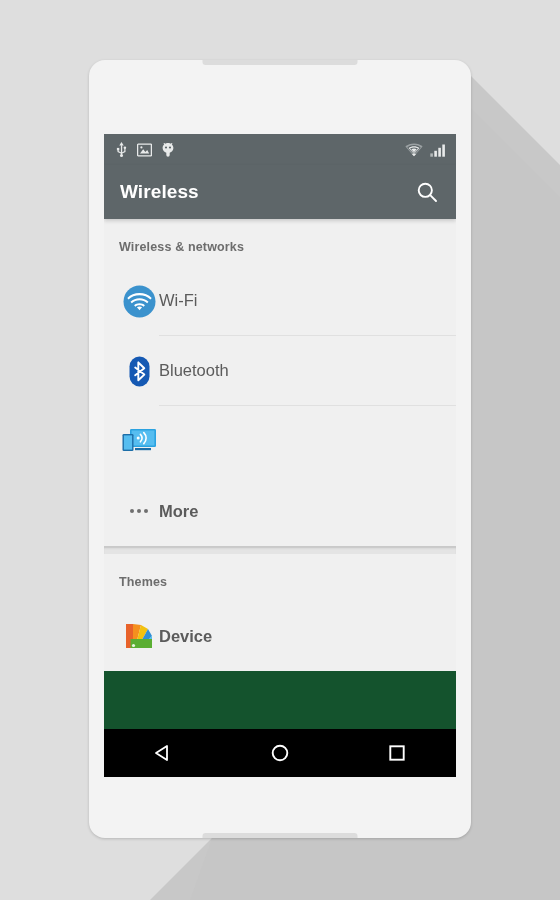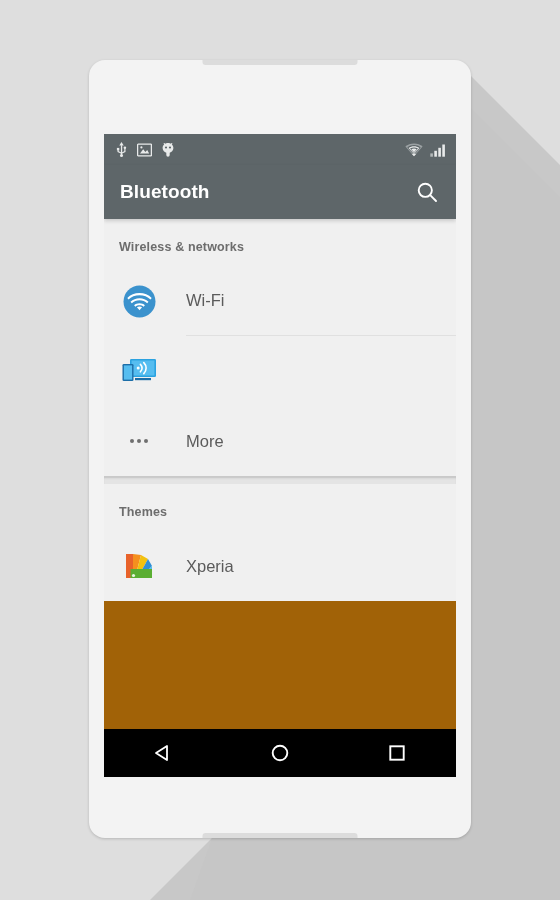--- a/index.html
+++ b/index.html
@@ -103,21 +103,21 @@
   }
   #search-button {
     margin-left: auto;
     width: 26px; height: 26px;
     display: flex; align-items: center; justify-content: center;
     cursor: pointer;
   }
 
   
   #content {
-    background: #a16207;
+    background: #14532d;
     height: 542px;
     position: relative;
     overflow: hidden;
   }
   .group { background: #f0f0f0; }
   .group-sep {
     height: 7px;
     background: #e4e4e4;
     border-top: 1px solid #c9c9c9;
     box-shadow: inset 0 2px 3px -2px rgba(0,0,0,0.3);
@@ -142,25 +142,24 @@
     min-width: 40px;
     display: flex;
     align-items: center;
     justify-content: center;
   }
   .row-body {
     flex: 1;
     height: 100%;
     display: flex;
     align-items: center;
-    margin-left: 27px;
     border-bottom: 1px solid #e0e0e0;
     box-sizing: border-box;
   }
-  .row.last .row-body { border-bottom: none; }
+  .row.last .row-body { border-bottom: none; font-weight: bold; }
   .row-label {
     font-size: 16.5px;
     color: #5b5b5b;
   }
 
   
   .dots {
     display: flex;
     gap: 3px;
   }
@@ -250,21 +249,21 @@
           <rect x="0.3" y="9.4" width="2.6" height="3.3" fill="#b4b9ba"></rect>
           <rect x="4.3" y="6.8" width="2.6" height="5.9" fill="#e8eaea"></rect>
           <rect x="8.3" y="3.8" width="2.6" height="8.9" fill="#e8eaea"></rect>
           <rect x="12.3" y="0.5" width="2.6" height="12.2" fill="#e8eaea"></rect>
         </svg>
 
       </div>
     </div>
 
     <div id="app-bar">
-      <span id="app-title">Bluetooth</span>
+      <span id="app-title">Wireless</span>
       <div id="search-button">
         <svg width="22" height="22" viewBox="0 0 22 22">
           <circle cx="9.3" cy="9.3" r="6.6" fill="none" stroke="#ffffff" stroke-width="1.9"></circle>
           <line x1="14.2" y1="14.2" x2="20" y2="20" stroke="#ffffff" stroke-width="1.9" stroke-linecap="round"></line>
         </svg>
       </div>
     </div>
 
     <div id="content">
 
@@ -286,20 +285,31 @@
               <path d="M17.5 11.2 C13.2 11.2 9.3 12.8 6.5 15.4 L5.3 14.0
                        C8.4 11.0 12.7 9.1 17.5 9.1 C22.3 9.1 26.6 11.0 29.7 14.0
                        L28.5 15.4 C25.7 12.8 21.8 11.2 17.5 11.2 Z" fill="#ffffff"></path>
             </svg>
           </div>
           <div class="row-body">
             <span class="row-label">Wi-Fi</span>
           </div>
         </div>
 
+        <div class="row">
+          <div class="row-icon">
+            <svg width="35" height="35" viewBox="0 0 35 35">
+              <rect x="7.5" y="2.5" width="20" height="30" rx="10" fill="#1559b3"></rect>
+              <path d="M16.3 8.5 L22.3 14.2 L13.2 21.3 M13.2 13.5 L22.3 20.6 L16.3 26.3 L16.3 8.5" fill="none" stroke="#ffffff" stroke-width="1.9" stroke-linejoin="round" stroke-linecap="round"></path>
+            </svg>
+          </div>
+          <div class="row-body">
+            <span class="row-label">Bluetooth</span>
+          </div>
+        </div>
 
 
         <div class="row">
           <div class="row-icon">
             <svg width="37" height="32" viewBox="0 0 37 32">
               <rect x="9" y="4" width="26" height="18" rx="1.3" fill="#2ba2e0"></rect>
               <rect x="10.6" y="5.5" width="22.8" height="15" fill="#56bdf0"></rect>
               <rect x="14" y="23" width="16" height="2.2" fill="#1c6ea8"></rect>
               <rect x="1.5" y="9" width="11" height="17" rx="1.3" fill="#1c6ea8"></rect>
               <rect x="2.9" y="10.4" width="8.2" height="14.2" fill="#56bdf0"></rect>
@@ -337,21 +347,21 @@
               <path d="M4 5 L11 5 L11 29 L4 29 Z" fill="#e8622a"></path>
               <path d="M11 5 L19 6 L13 29 L11 29 Z" fill="#f5901e"></path>
               <path d="M19 6 L26 10 L15.5 29 L13 29 Z" fill="#f2c10f"></path>
               <path d="M26 10 L30 17 L19 29 L15.5 29 Z" fill="#2f8fd6"></path>
               <path d="M30 17 L30 29 L19 29 Z" fill="#56bdf0"></path>
               <path d="M8.5 20 L30 20 L30 29 L8.5 29 Z" fill="#5aae32"></path>
               <circle cx="11.5" cy="26.5" r="1.6" fill="#e9f5e1"></circle>
             </svg>
           </div>
           <div class="row-body">
-            <span class="row-label">Xperia</span>
+            <span class="row-label">Device</span>
           </div>
         </div>
       </div>
 
     </div>
   </div>
 
   <div id="nav-bar">
     <div class="nav-btn">
       <svg width="22" height="22" viewBox="0 0 22 22">

